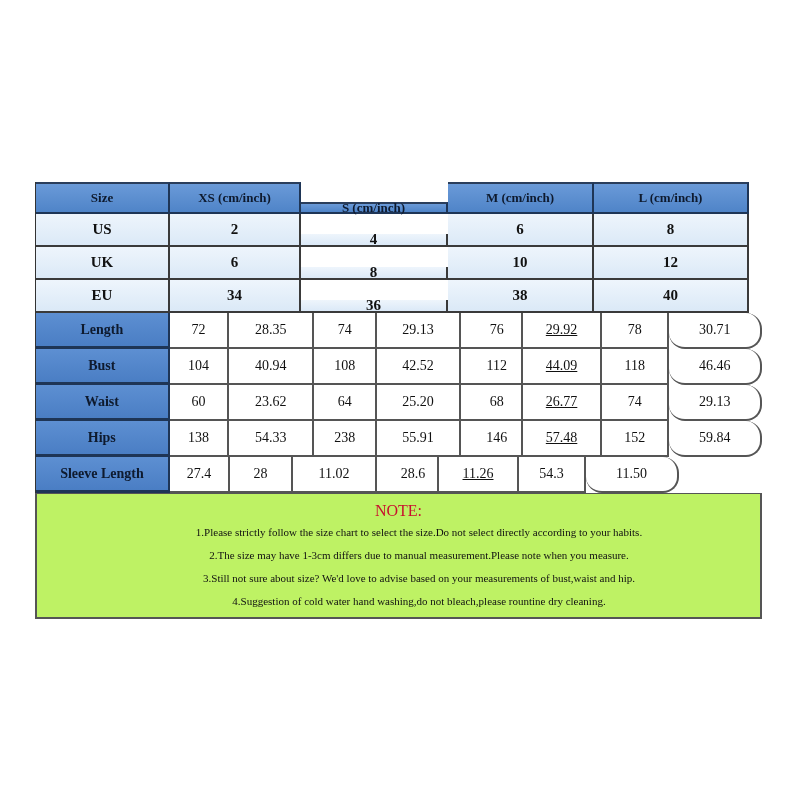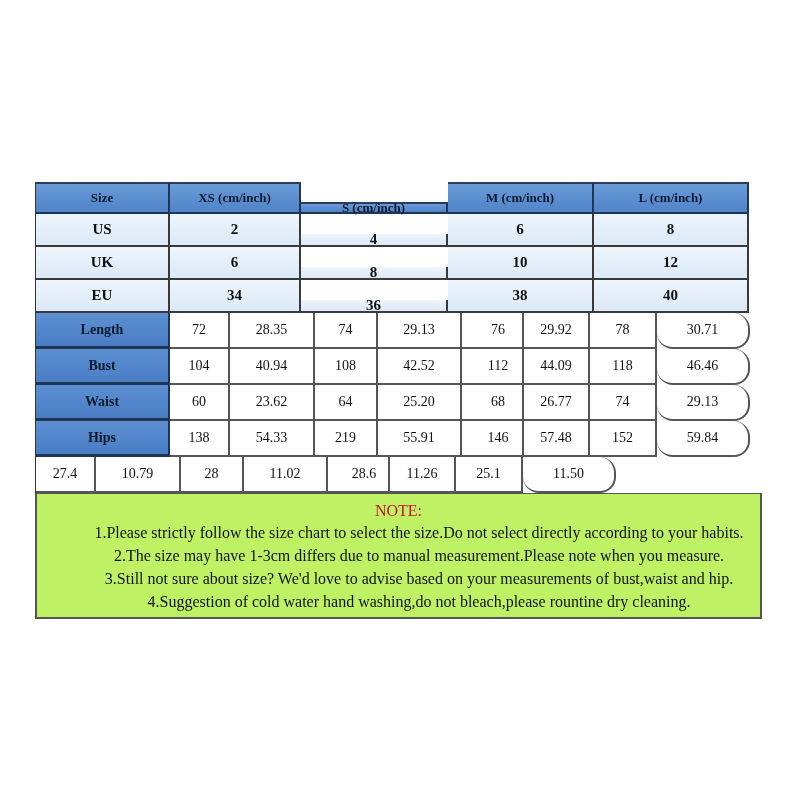--- a/index.html
+++ b/index.html
@@ -13,26 +13,26 @@
   .row:first-child .cell { border-top:2px solid #2a3e5c; }
   .hdr { background:linear-gradient(#6a9ad8,#4f84c8); font-weight:bold; font-size:13px; color:#0e1a2e;
          border-right:2px solid #1e3556; border-bottom:2px solid #1e3556; }
   .lbl { background:linear-gradient(#5d8fd2,#4a7ec4); font-weight:bold; font-size:14px; color:#0e1a2e;
          border-right:2px solid #1e3556; border-bottom:3px solid #1e3556; }
   .light { background:linear-gradient(#eef5fc,#dbe9f7); font-weight:bold; font-size:15px; }
   .white { background:#fff; font-size:14px; border-right:2px solid #555; border-bottom:2px solid #555; }
   .c0 { width:134px; } .c1 { width:131px; } .c2 { width:147px;margin-top:20px; } .c3 { width:146px; } .c4 { width:155px; }
   .s1a { width:60px; } .s1b { width:85px; }
   .s2a { width:63px; } .s2b { width:84px; }
-  .s3a { width:62px;padding-left:12px; } .s3b { width:66px; }
+  .s3a { width:62px;padding-left:12px; } .s3b { width:80px;text-decoration:underline; }
   .s4a { width:67px; } .s4b { width:93px;border-radius:16px; }
   .note { box-sizing:border-box; width:727px; height:126px; border:2px solid #555; border-top:1px solid #555;
           background:#bef264; text-align:center; padding-top:7px; }
   .note-title { color:#c8102e; font-size:16px; line-height:20px; }
-  .note-line { font-size:16px; line-height:23px; color:#111;padding-left:41px; }
+  .note-line { font-size:11px; line-height:23px; color:#111;padding-left:41px; }
 </style>
 </head>
 <body>
 
 <div class="chart">
 
   <div class="row short">
     <div class="cell hdr c0">Size</div>
     <div class="cell hdr c1">XS (cm/inch)</div>
     <div class="cell hdr c2">S (cm/inch)</div>
@@ -97,36 +97,36 @@
     <div class="cell white s3a">68</div>
     <div class="cell white s3b">26.77</div>
     <div class="cell white s4a">74</div>
     <div class="cell white s4b">29.13</div>
   </div>
 
   <div class="row" style="height:36px">
     <div class="cell lbl c0">Hips</div>
     <div class="cell white s1a">138</div>
     <div class="cell white s1b">54.33</div>
-    <div class="cell white s2a">219</div>
+    <div class="cell white s2a">238</div>
     <div class="cell white s2b">55.91</div>
     <div class="cell white s3a">146</div>
     <div class="cell white s3b">57.48</div>
     <div class="cell white s4a">152</div>
     <div class="cell white s4b">59.84</div>
   </div>
 
   <div class="row" style="height:36px">
+    <div class="cell lbl c0">Sleeve Length</div>
     <div class="cell white s1a">27.4</div>
-    <div class="cell white s1b">10.79</div>
     <div class="cell white s2a">28</div>
     <div class="cell white s2b">11.02</div>
     <div class="cell white s3a">28.6</div>
     <div class="cell white s3b">11.26</div>
-    <div class="cell white s4a">25.1</div>
+    <div class="cell white s4a">54.3</div>
     <div class="cell white s4b">11.50</div>
   </div>
 
   <div class="note">
     <div class="note-title">NOTE:</div>
     <div class="note-line">1.Please strictly follow the size chart to select the size.Do not select directly according to your habits.</div>
     <div class="note-line">2.The size may have 1-3cm differs due to manual measurement.Please note when you measure.</div>
     <div class="note-line">3.Still not sure about size? We'd love to advise based on your measurements of bust,waist and hip.</div>
     <div class="note-line">4.Suggestion of cold water hand washing,do not bleach,please rountine dry cleaning.</div>
   </div>

